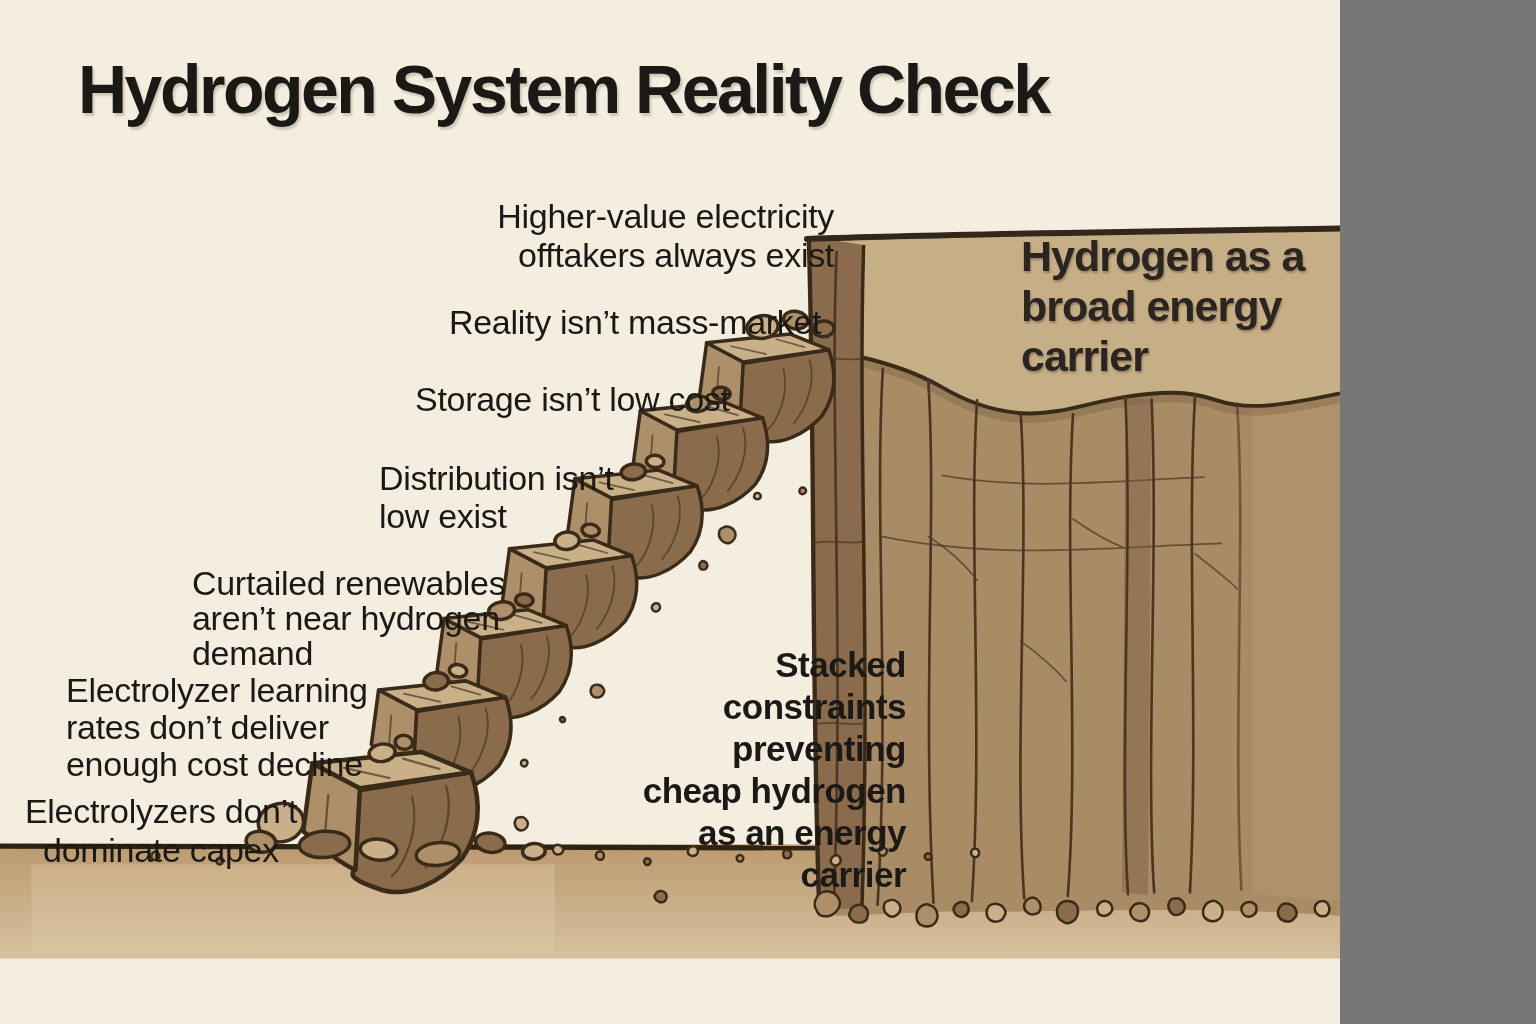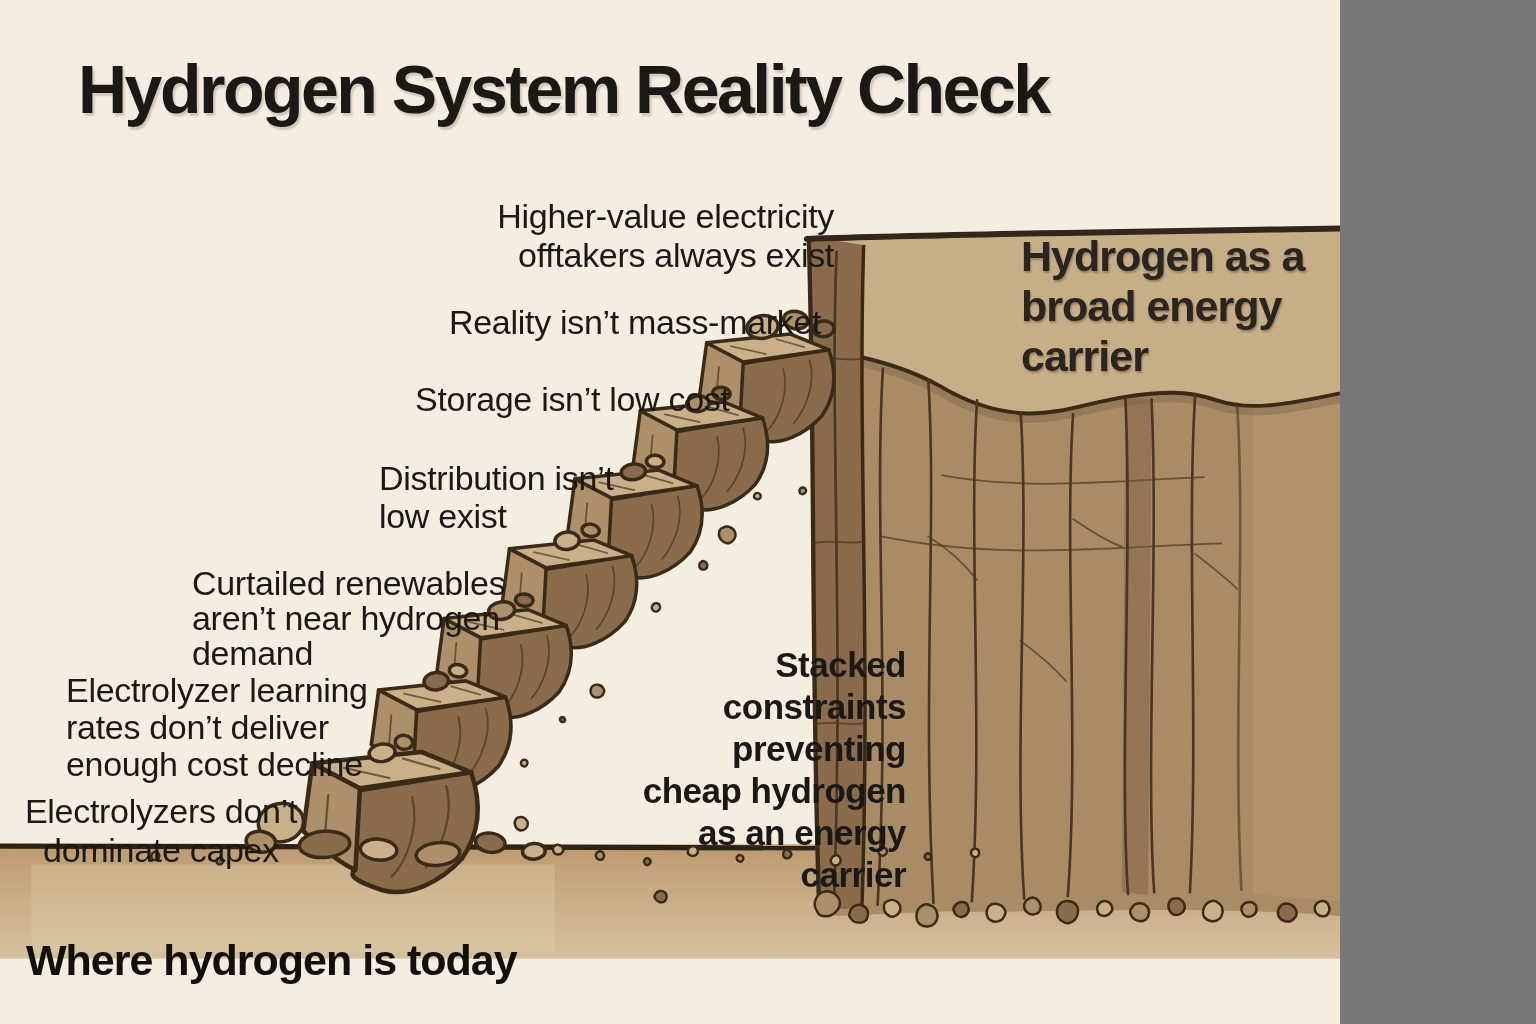--- a/index.html
+++ b/index.html
@@ -209,14 +209,13 @@
 rates don’t deliver
 enough cost decline</div>
 
   <div class="lbl bold" id="gap-label">Stacked
 constraints
 preventing
 cheap hydrogen
 as an energy carrier</div>
   <div class="lbl bold" id="summit-label">Hydrogen as a
 broad energy carrier</div>
-  <div class="lbl bold" id="today-label">Where hydrogen is today</div>
 </div>
 
 </body></html>

